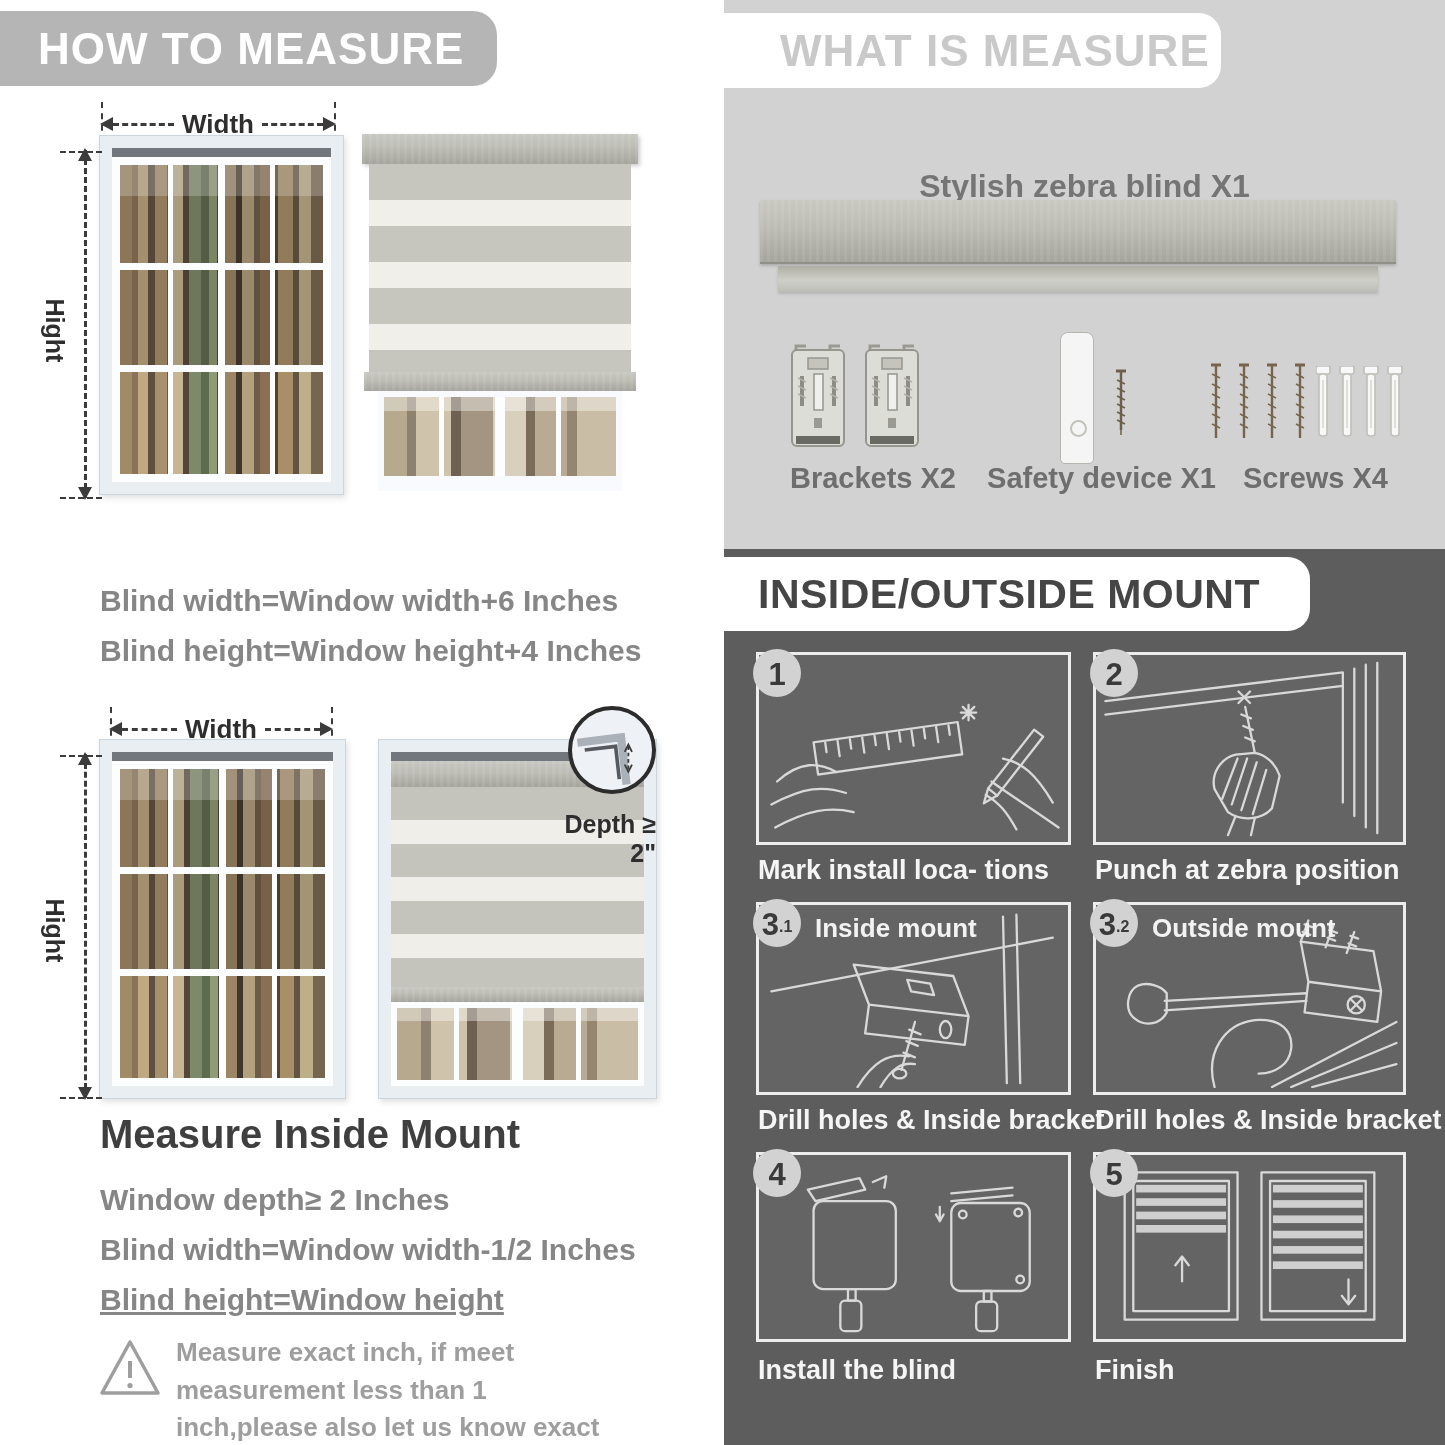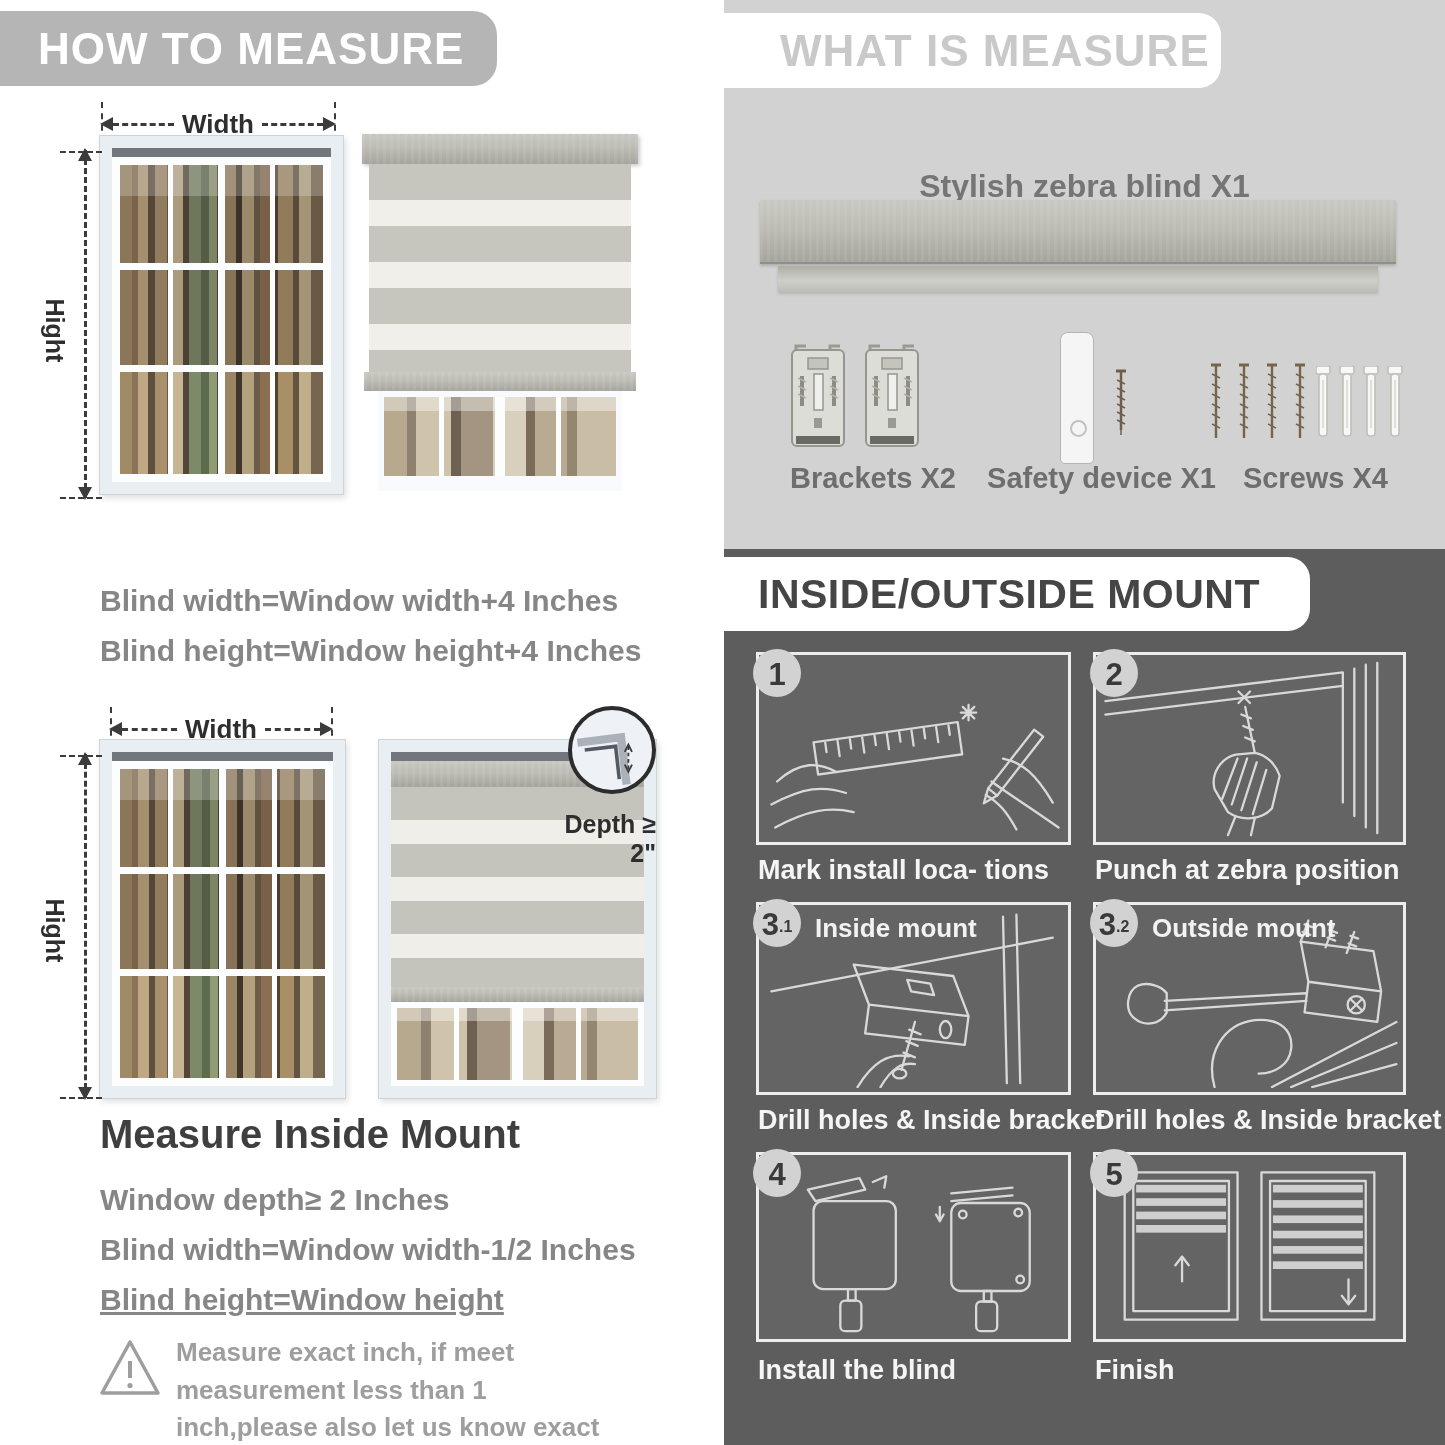--- a/index.html
+++ b/index.html
@@ -140,21 +140,21 @@
     <div class="metal" style="position:absolute; left:0; top:0; width:276px; height:30px; box-shadow:2px 2px 4px rgba(0,0,0,.2);"></div>
     <div class="fabric" style="position:absolute; left:7px; top:30px; width:262px; height:208px;"></div>
     <div class="metal" style="position:absolute; left:2px; top:238px; width:272px; height:19px;"></div>
     <div style="position:absolute; left:16px; top:257px; width:244px; height:100px; border:6px solid #f8fafd; border-bottom-width:15px;">
       <div class="photo-b" style="position:absolute; inset:0;">
         <div class="mullions4"></div>
       </div>
     </div>
   </div>
 
-  <div class="h-line" style="left:100px; top:584px;">Blind width=Window width+4 Inches</div>
+  <div class="h-line" style="left:100px; top:584px;">Blind width=Window width+6 Inches</div>
   <div class="h-line" style="left:100px; top:634px;">Blind height=Window height+4 Inches</div>
 
   <div class="harrow" style="left:109px; top:719px; width:224px;">
     <div class="ah l"></div>
     <div class="dash"></div>
     <span class="lbl">Width</span>
     <div class="dash"></div>
     <div class="ah r"></div>
   </div>
   <div class="vtick" style="left:110px; top:707px; height:40px;"></div>

